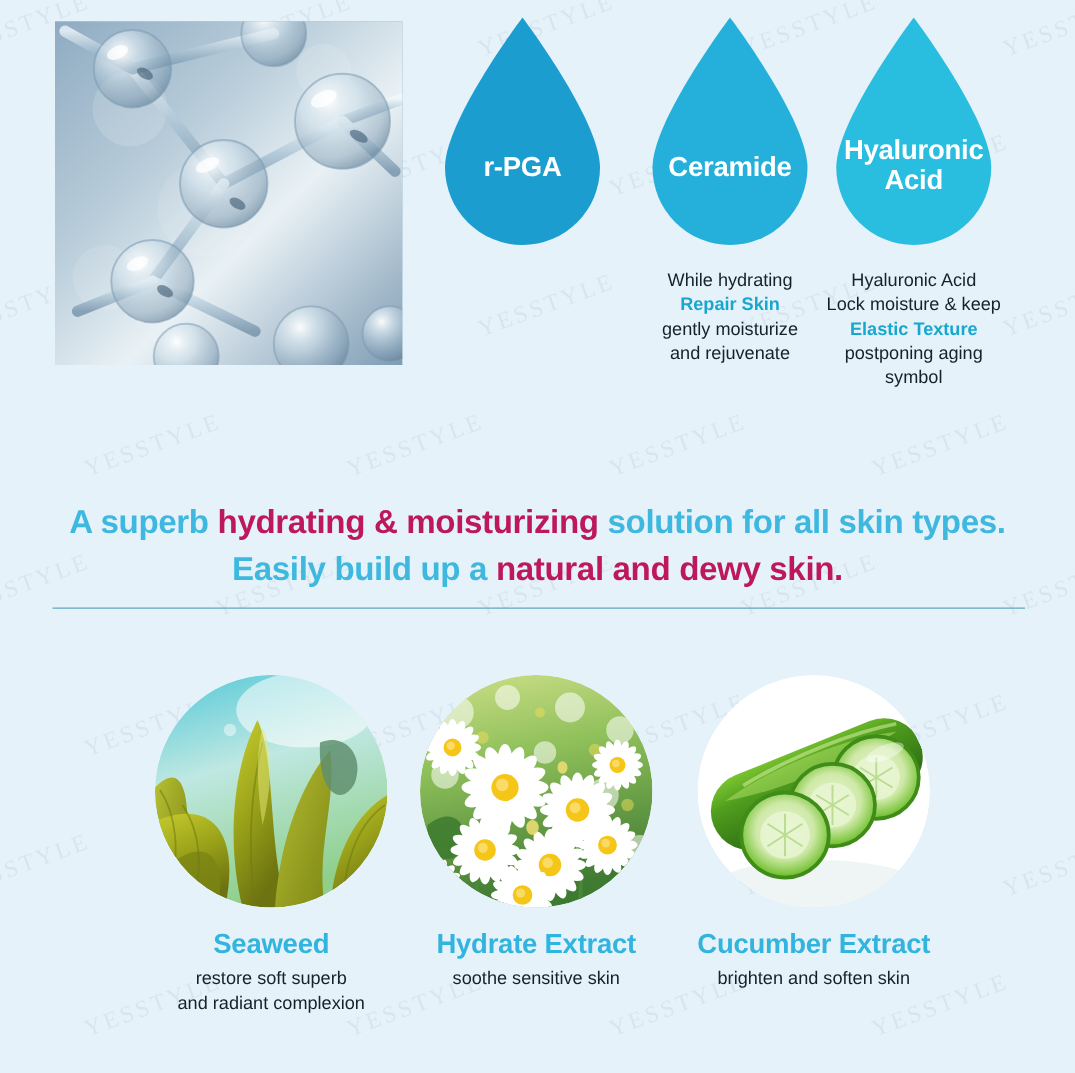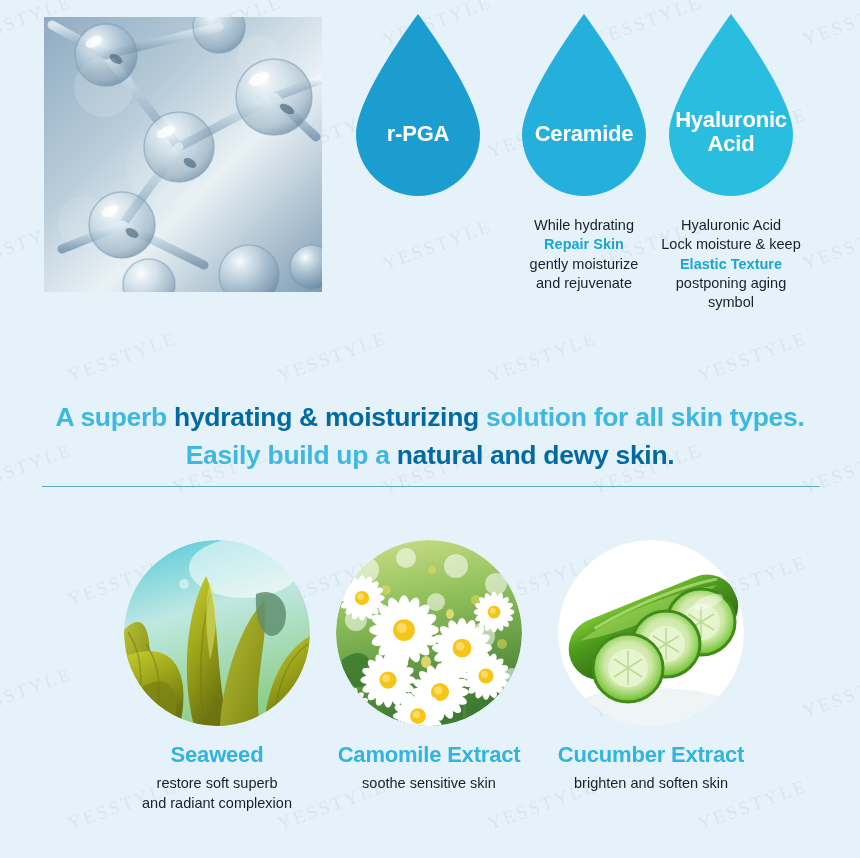--- a/index.html
+++ b/index.html
@@ -112,21 +112,21 @@
     left: 0;
     top: 398px;
     width: 860px;
     text-align: center;
     z-index: 10;
     font-weight: bold;
     font-size: 26.5px;
     line-height: 1.44;
     letter-spacing: -0.3px;
   }
-  .hl-dark { color: #0369a1; }
+  .hl-dark { color: #be185d; }
   .hl-light { color: #3fb8e0; }
 
   .divider {
     position: absolute;
     left: 42px;
     top: 486px;
     width: 778px;
     height: 1px;
     background: #5fa8bd;
     z-index: 10;
@@ -468,21 +468,21 @@
           <use href="#daisy" transform="translate(150,136) scale(1.0)"></use>
           <use href="#daisy" transform="translate(82,176) scale(1.05)"></use>
           <use href="#daisy" transform="translate(12,168) scale(0.9)"></use>
           <g fill="#e8dd72" opacity="0.9">
             <ellipse cx="90" cy="122" rx="5" ry="6"></ellipse>
             <ellipse cx="114" cy="74" rx="4" ry="5"></ellipse>
           </g>
         </g>
       </svg>
     </div>
-    <div class="ing-title">Camomile Extract</div>
+    <div class="ing-title">Hydrate Extract</div>
     <div class="ing-desc">
       <div>soothe sensitive skin</div>
     </div>
   </div>
 
   <div class="ing-col b3">
     <div class="ing-circle">
       <svg width="186" height="186" viewBox="0 0 186 186">
         <defs>
           <linearGradient id="cucbody" x1="0" y1="0" x2="0.2" y2="1">

